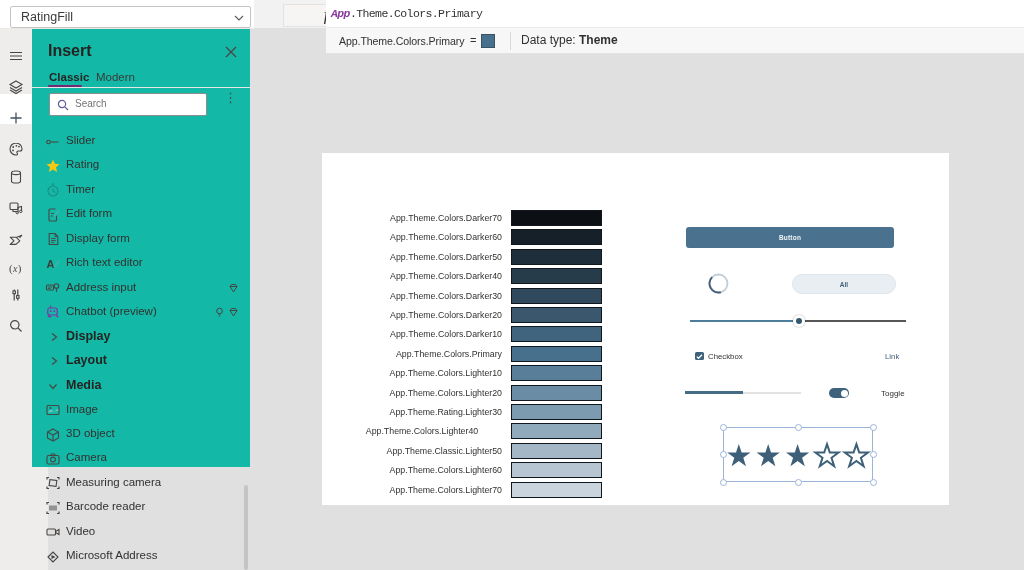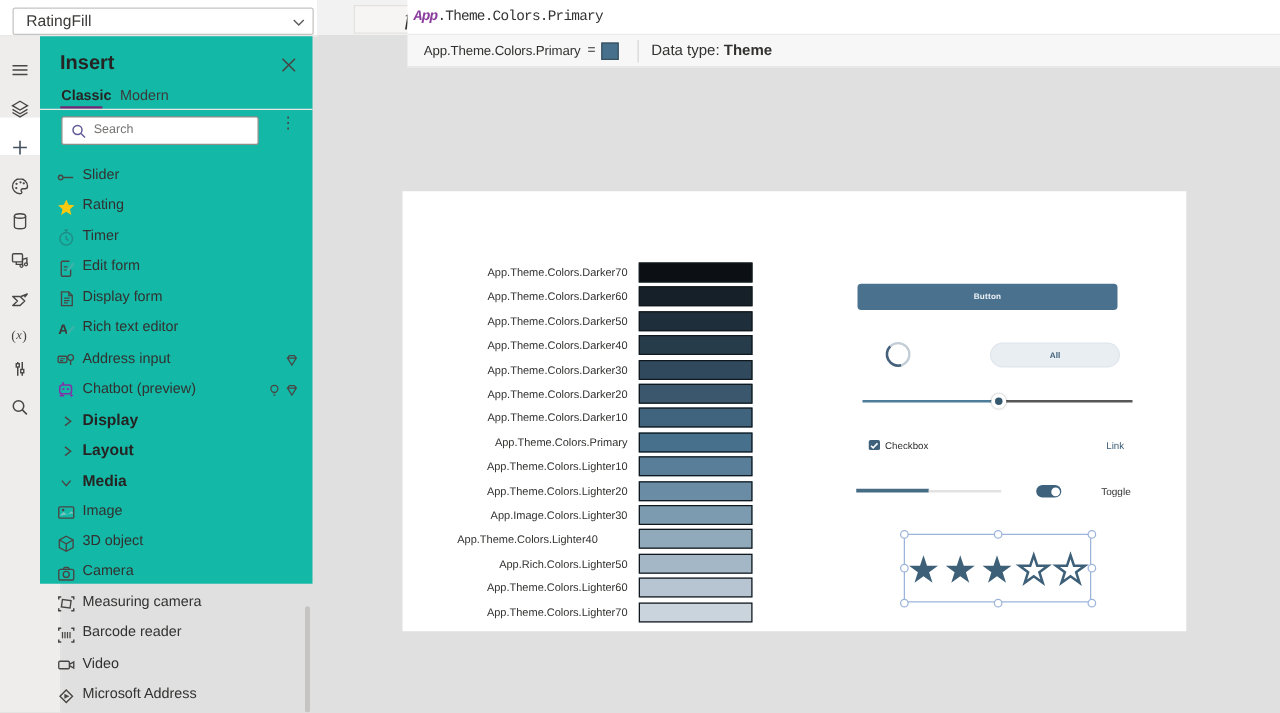--- a/index.html
+++ b/index.html
@@ -238,25 +238,25 @@
       <div style="position:absolute;left:20px;top:157px;width:160px;text-align:right;font-size:8.8px;color:#323130;">App.Theme.Colors.Darker20</div>
       <div style="position:absolute;left:189px;top:154px;width:91px;height:16px;background:#3a576d;border:1px solid #10181d;"></div>
       <div style="position:absolute;left:20px;top:176.39999999999998px;width:160px;text-align:right;font-size:8.8px;color:#323130;">App.Theme.Colors.Darker10</div>
       <div style="position:absolute;left:189px;top:173.39999999999998px;width:91px;height:16px;background:#41647e;border:1px solid #10181d;"></div>
       <div style="position:absolute;left:20px;top:195.79999999999998px;width:160px;text-align:right;font-size:8.8px;color:#323130;">App.Theme.Colors.Primary</div>
       <div style="position:absolute;left:189px;top:192.79999999999998px;width:91px;height:16px;background:#47708c;border:1px solid #10181d;"></div>
       <div style="position:absolute;left:20px;top:215.2px;width:160px;text-align:right;font-size:8.8px;color:#323130;">App.Theme.Colors.Lighter10</div>
       <div style="position:absolute;left:189px;top:212.2px;width:91px;height:16px;background:#587e99;border:1px solid #10181d;"></div>
       <div style="position:absolute;left:20px;top:234.6px;width:160px;text-align:right;font-size:8.8px;color:#323130;">App.Theme.Colors.Lighter20</div>
       <div style="position:absolute;left:189px;top:231.6px;width:91px;height:16px;background:#6a8da5;border:1px solid #10181d;"></div>
-      <div style="position:absolute;left:20px;top:254px;width:160px;text-align:right;font-size:8.8px;color:#323130;">App.Image.Colors.Lighter30</div>
+      <div style="position:absolute;left:20px;top:254px;width:160px;text-align:right;font-size:8.8px;color:#323130;">App.Theme.Rating.Lighter30</div>
       <div style="position:absolute;left:189px;top:251px;width:91px;height:16px;background:#7d9bb0;border:1px solid #10181d;"></div>
       <div style="position:absolute;left:20px;top:273.4px;width:160px;text-align:center;font-size:8.8px;color:#323130;">App.Theme.Colors.Lighter40</div>
       <div style="position:absolute;left:189px;top:270.4px;width:91px;height:16px;background:#90a9bb;border:1px solid #10181d;"></div>
-      <div style="position:absolute;left:20px;top:292.79999999999995px;width:160px;text-align:right;font-size:8.8px;color:#323130;">App.Rich.Colors.Lighter50</div>
+      <div style="position:absolute;left:20px;top:292.79999999999995px;width:160px;text-align:right;font-size:8.8px;color:#323130;">App.Theme.Classic.Lighter50</div>
       <div style="position:absolute;left:189px;top:289.79999999999995px;width:91px;height:16px;background:#a3b7c6;border:1px solid #10181d;"></div>
       <div style="position:absolute;left:20px;top:312.2px;width:160px;text-align:right;font-size:8.8px;color:#323130;">App.Theme.Colors.Lighter60</div>
       <div style="position:absolute;left:189px;top:309.2px;width:91px;height:16px;background:#b6c5d1;border:1px solid #10181d;"></div>
       <div style="position:absolute;left:20px;top:331.59999999999997px;width:160px;text-align:right;font-size:8.8px;color:#323130;">App.Theme.Colors.Lighter70</div>
       <div style="position:absolute;left:189px;top:328.59999999999997px;width:91px;height:16px;background:#c9d4dd;border:1px solid #10181d;"></div>
     </div>
 
   <div style="position:absolute;left:364px;top:74px;width:208px;height:21px;background:#4a728e;border-radius:3px;">
     <div style="width:100%;text-align:center;font-size:6.5px;font-weight:bold;color:#f0f4f7;line-height:21px;letter-spacing:0.2px;">Button</div>
   </div>

